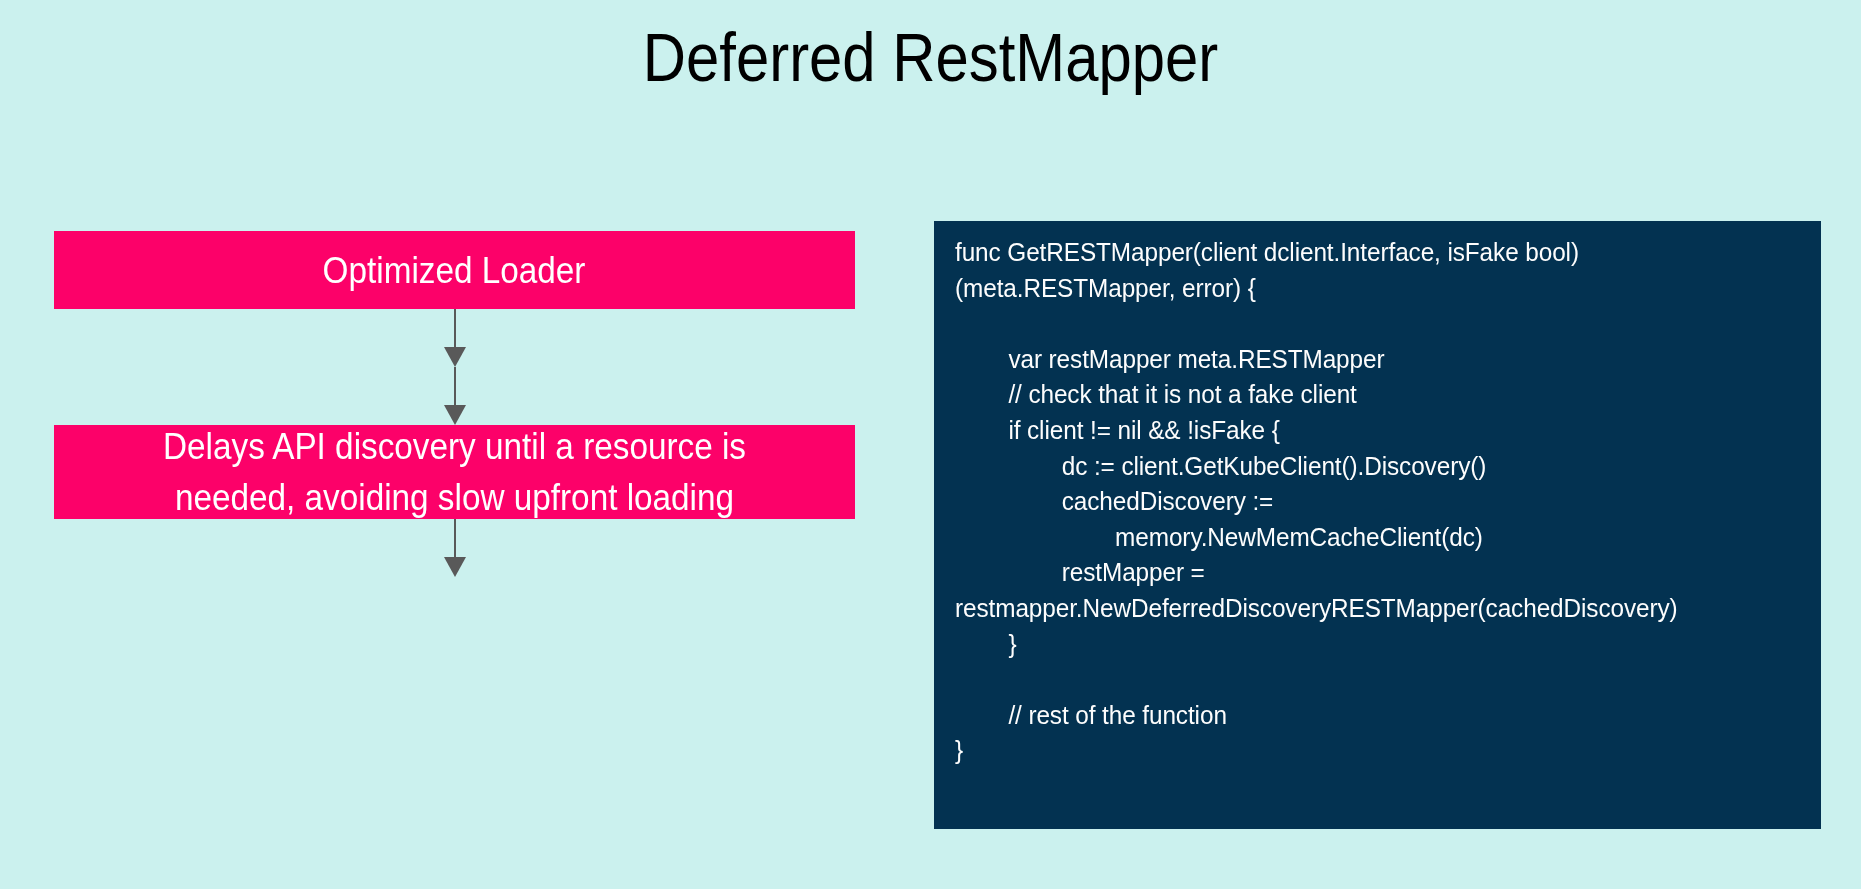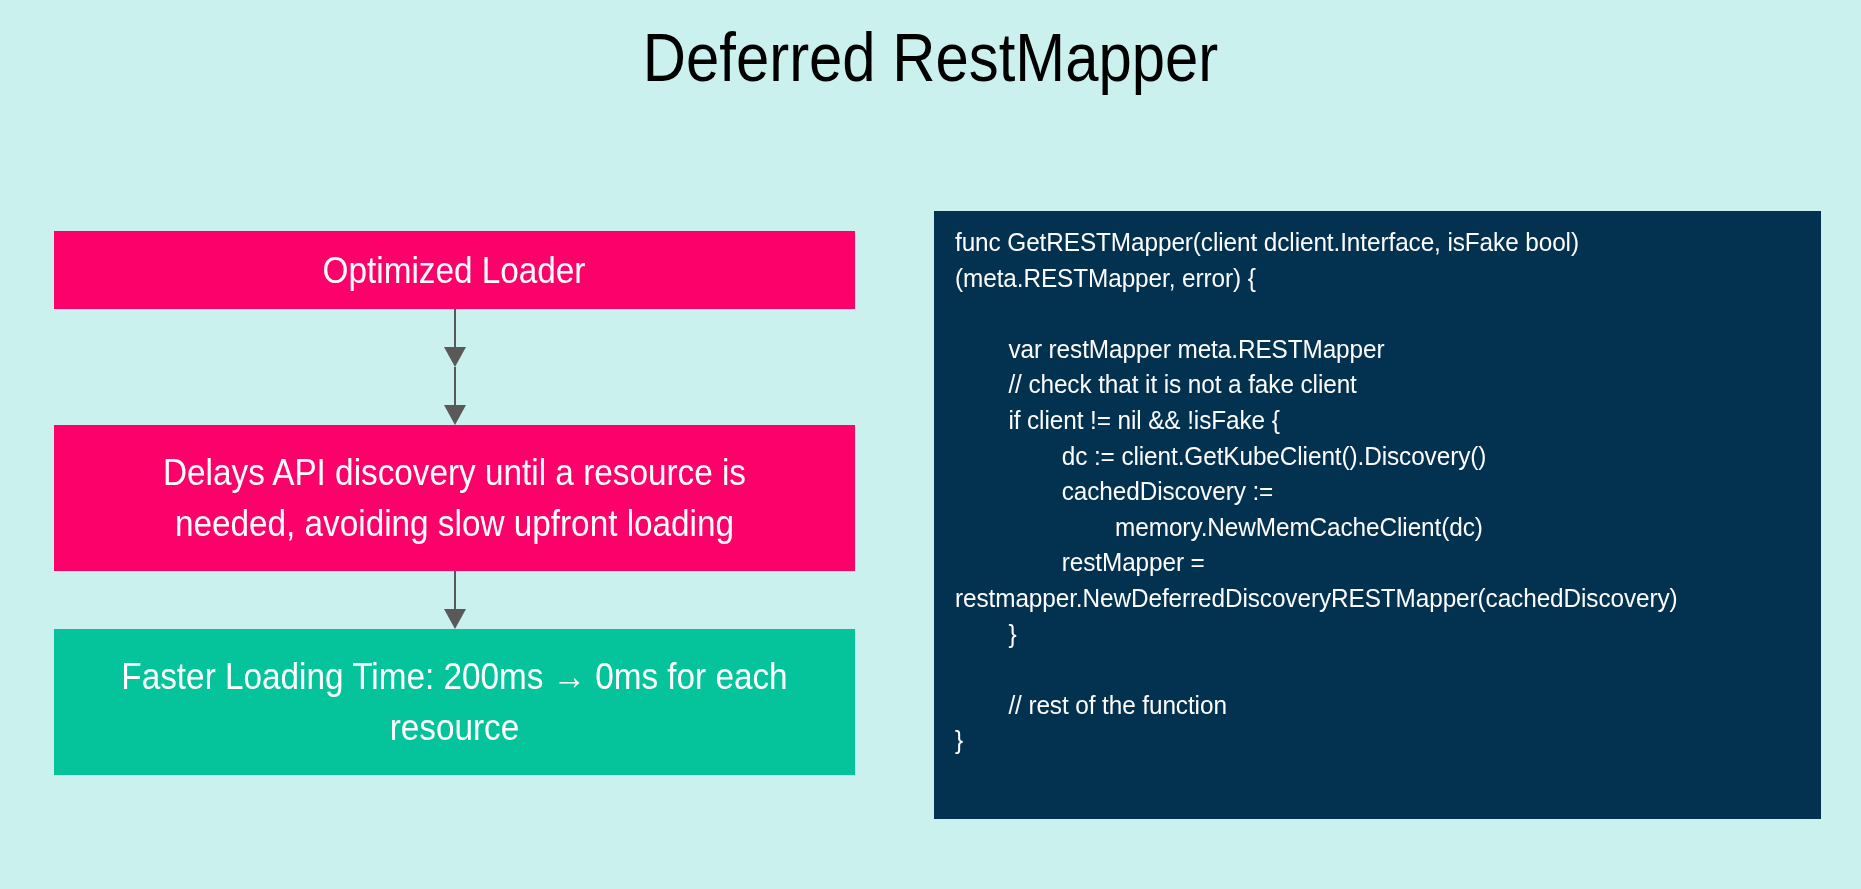--- a/index.html
+++ b/index.html
@@ -62,21 +62,21 @@
   .flow-box span {
     display: block;
     transform: scaleX(0.9);
     transform-origin: 50% 50%;
   }
 
   .flow-box.pink  { background: #fc0169; }
   .flow-box.green { background: #05c39a; }
 
   .h-one  { height: 78px; }
-  .h-two  { height: 146px; }
+  .h-two  { height: 94px; }
 
   
   .connector {
     width: 801px;
     height: 58px;
     position: relative;
   }
   .connector .stem {
     position: absolute;
     left: 50%;
@@ -95,21 +95,21 @@
     height: 0;
     border-left: 11px solid transparent;
     border-right: 11px solid transparent;
     border-top: 20px solid #595959;
   }
 
   
   #code-panel {
     position: absolute;
     left: 934px;
-    top: 211px;
+    top: 221px;
     width: 887px;
     height: 608px;
     background: #033251;
     box-sizing: border-box;
     padding: 14px 18px 10px 21px;
     overflow: hidden;
   }
   #code-text {
     color: #fdfdfd;
     font-size: 25.5px;
@@ -150,23 +150,20 @@
 
     <div class="flow-box pink h-two">
       <span>Delays API discovery until a resource is needed, avoiding slow upfront loading</span>
     </div>
 
     <div class="connector">
       <div class="stem"></div>
       <div class="head"></div>
     </div>
 
-    <div class="flow-box green h-two">
-      <span>Faster Loading Time: 200ms → 0ms for each resource</span>
-    </div>
 
   </div>
 
   <div id="code-panel">
     <div id="code-text">func GetRESTMapper(client dclient.Interface, isFake bool) (meta.RESTMapper, error) {
 
         var restMapper meta.RESTMapper
         // check that it is not a fake client
         if client != nil &amp;&amp; !isFake {
                 dc := client.GetKubeClient().Discovery()

